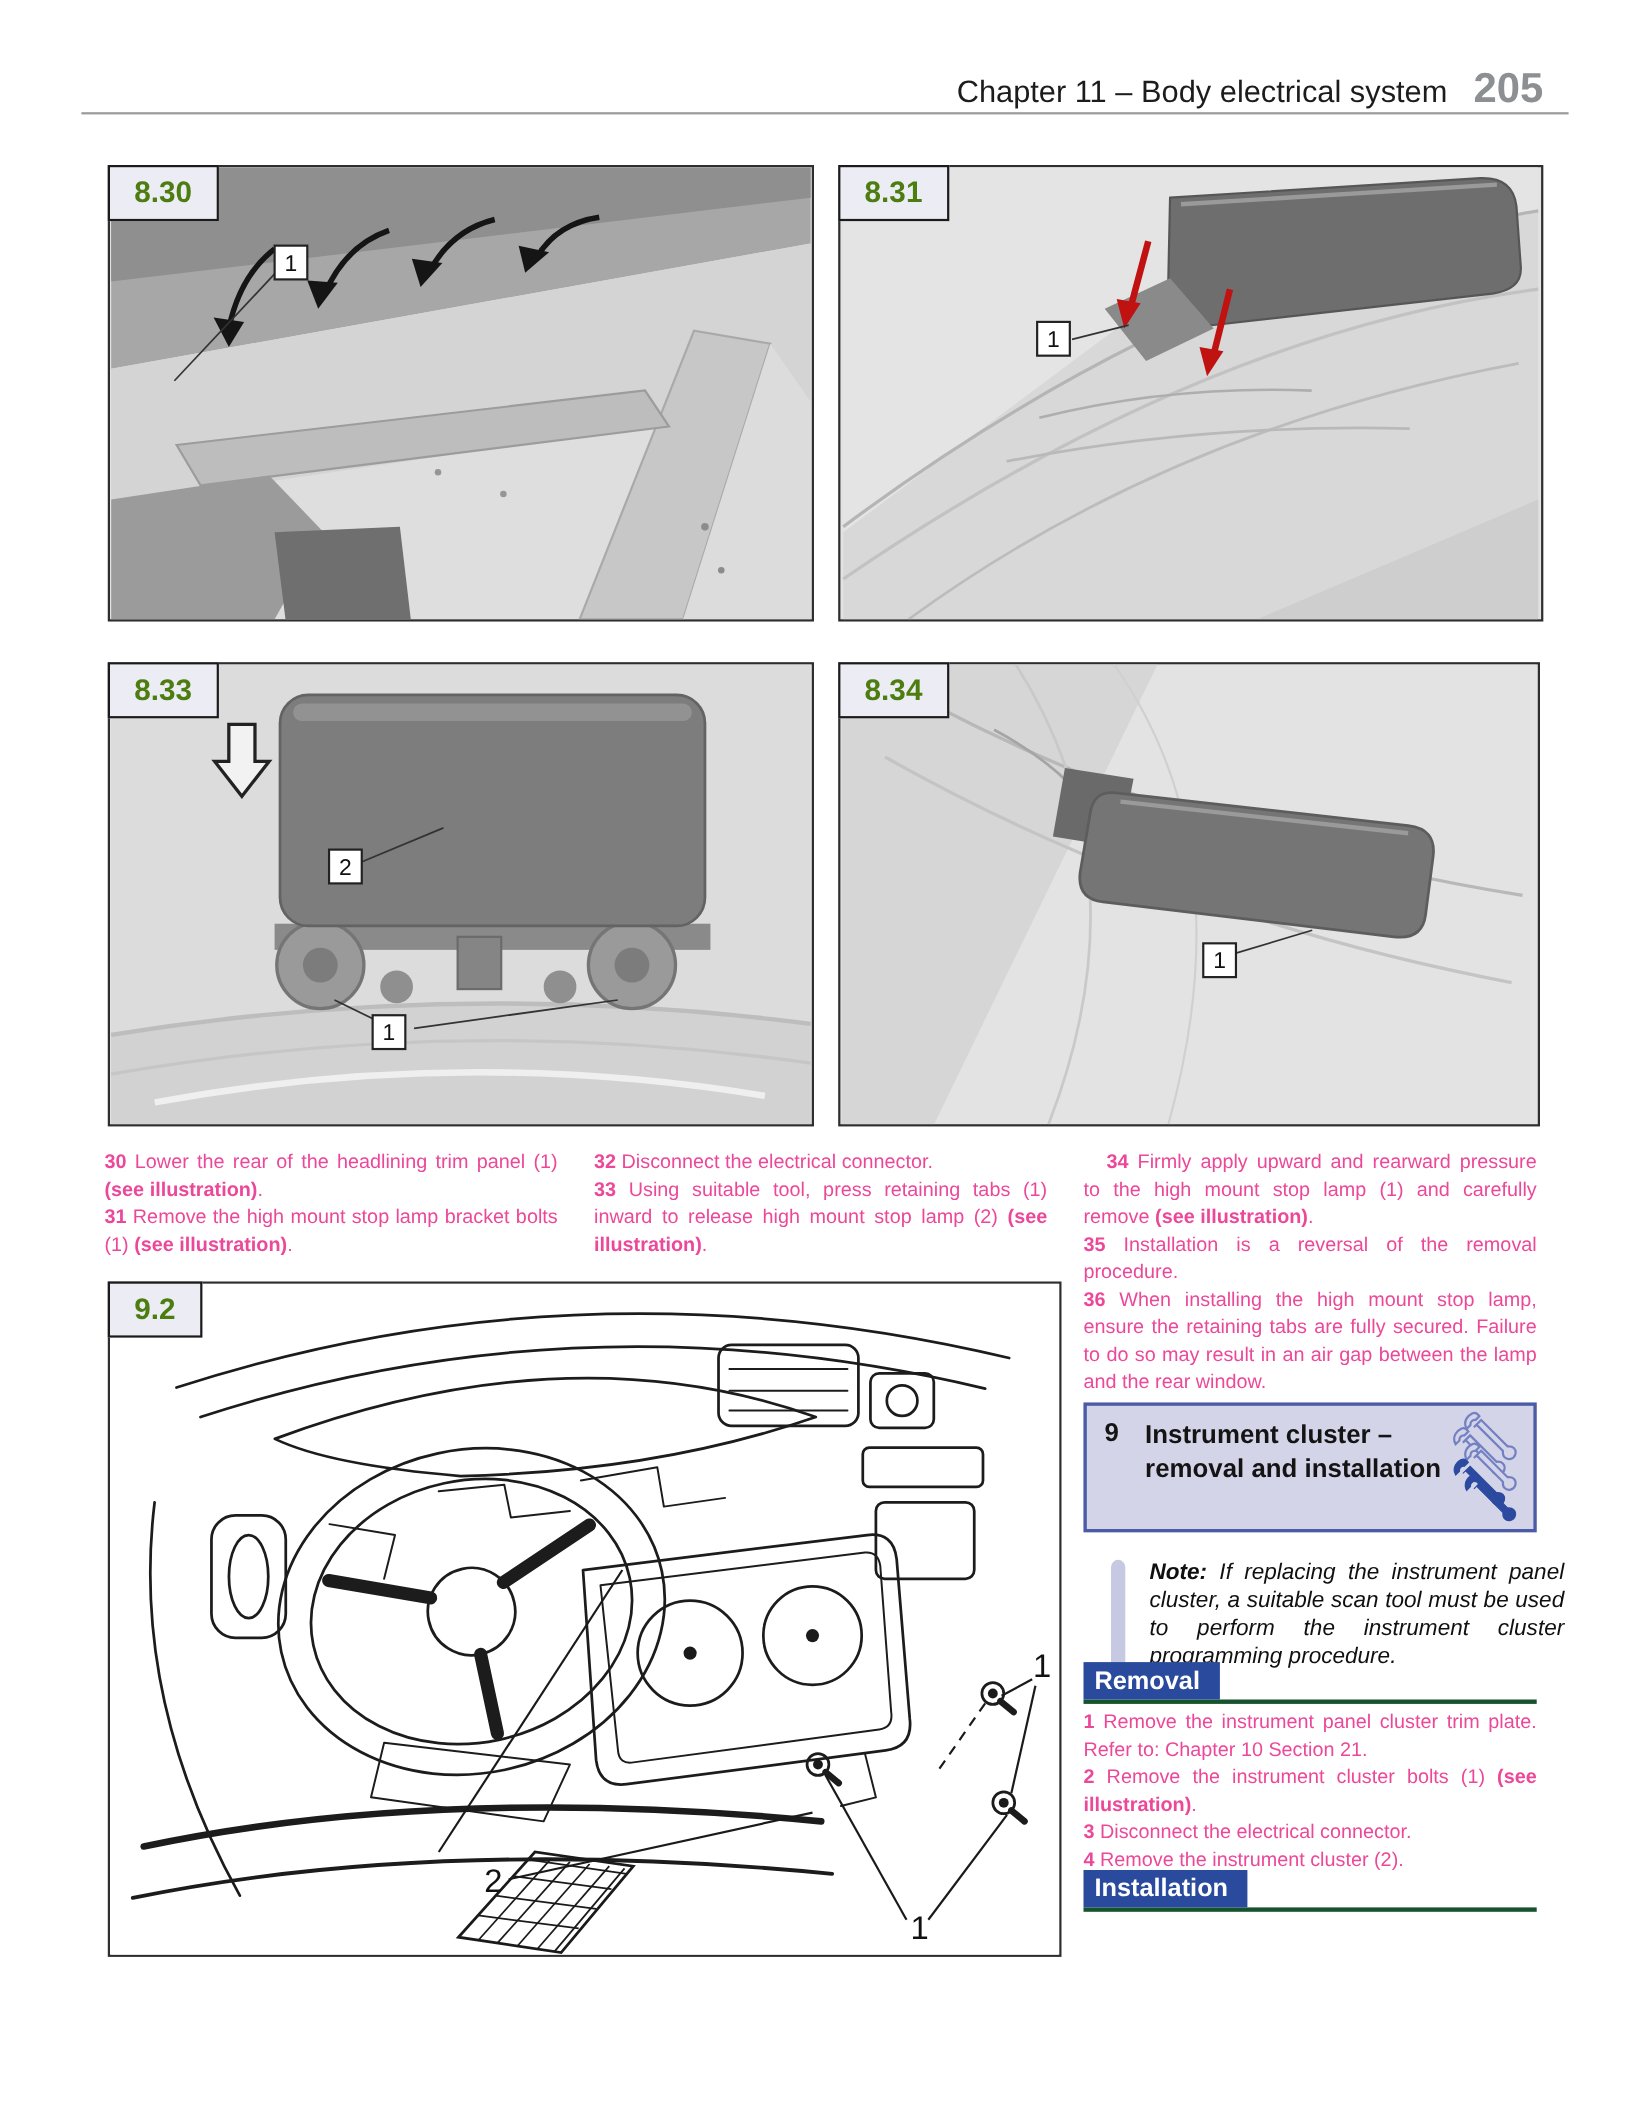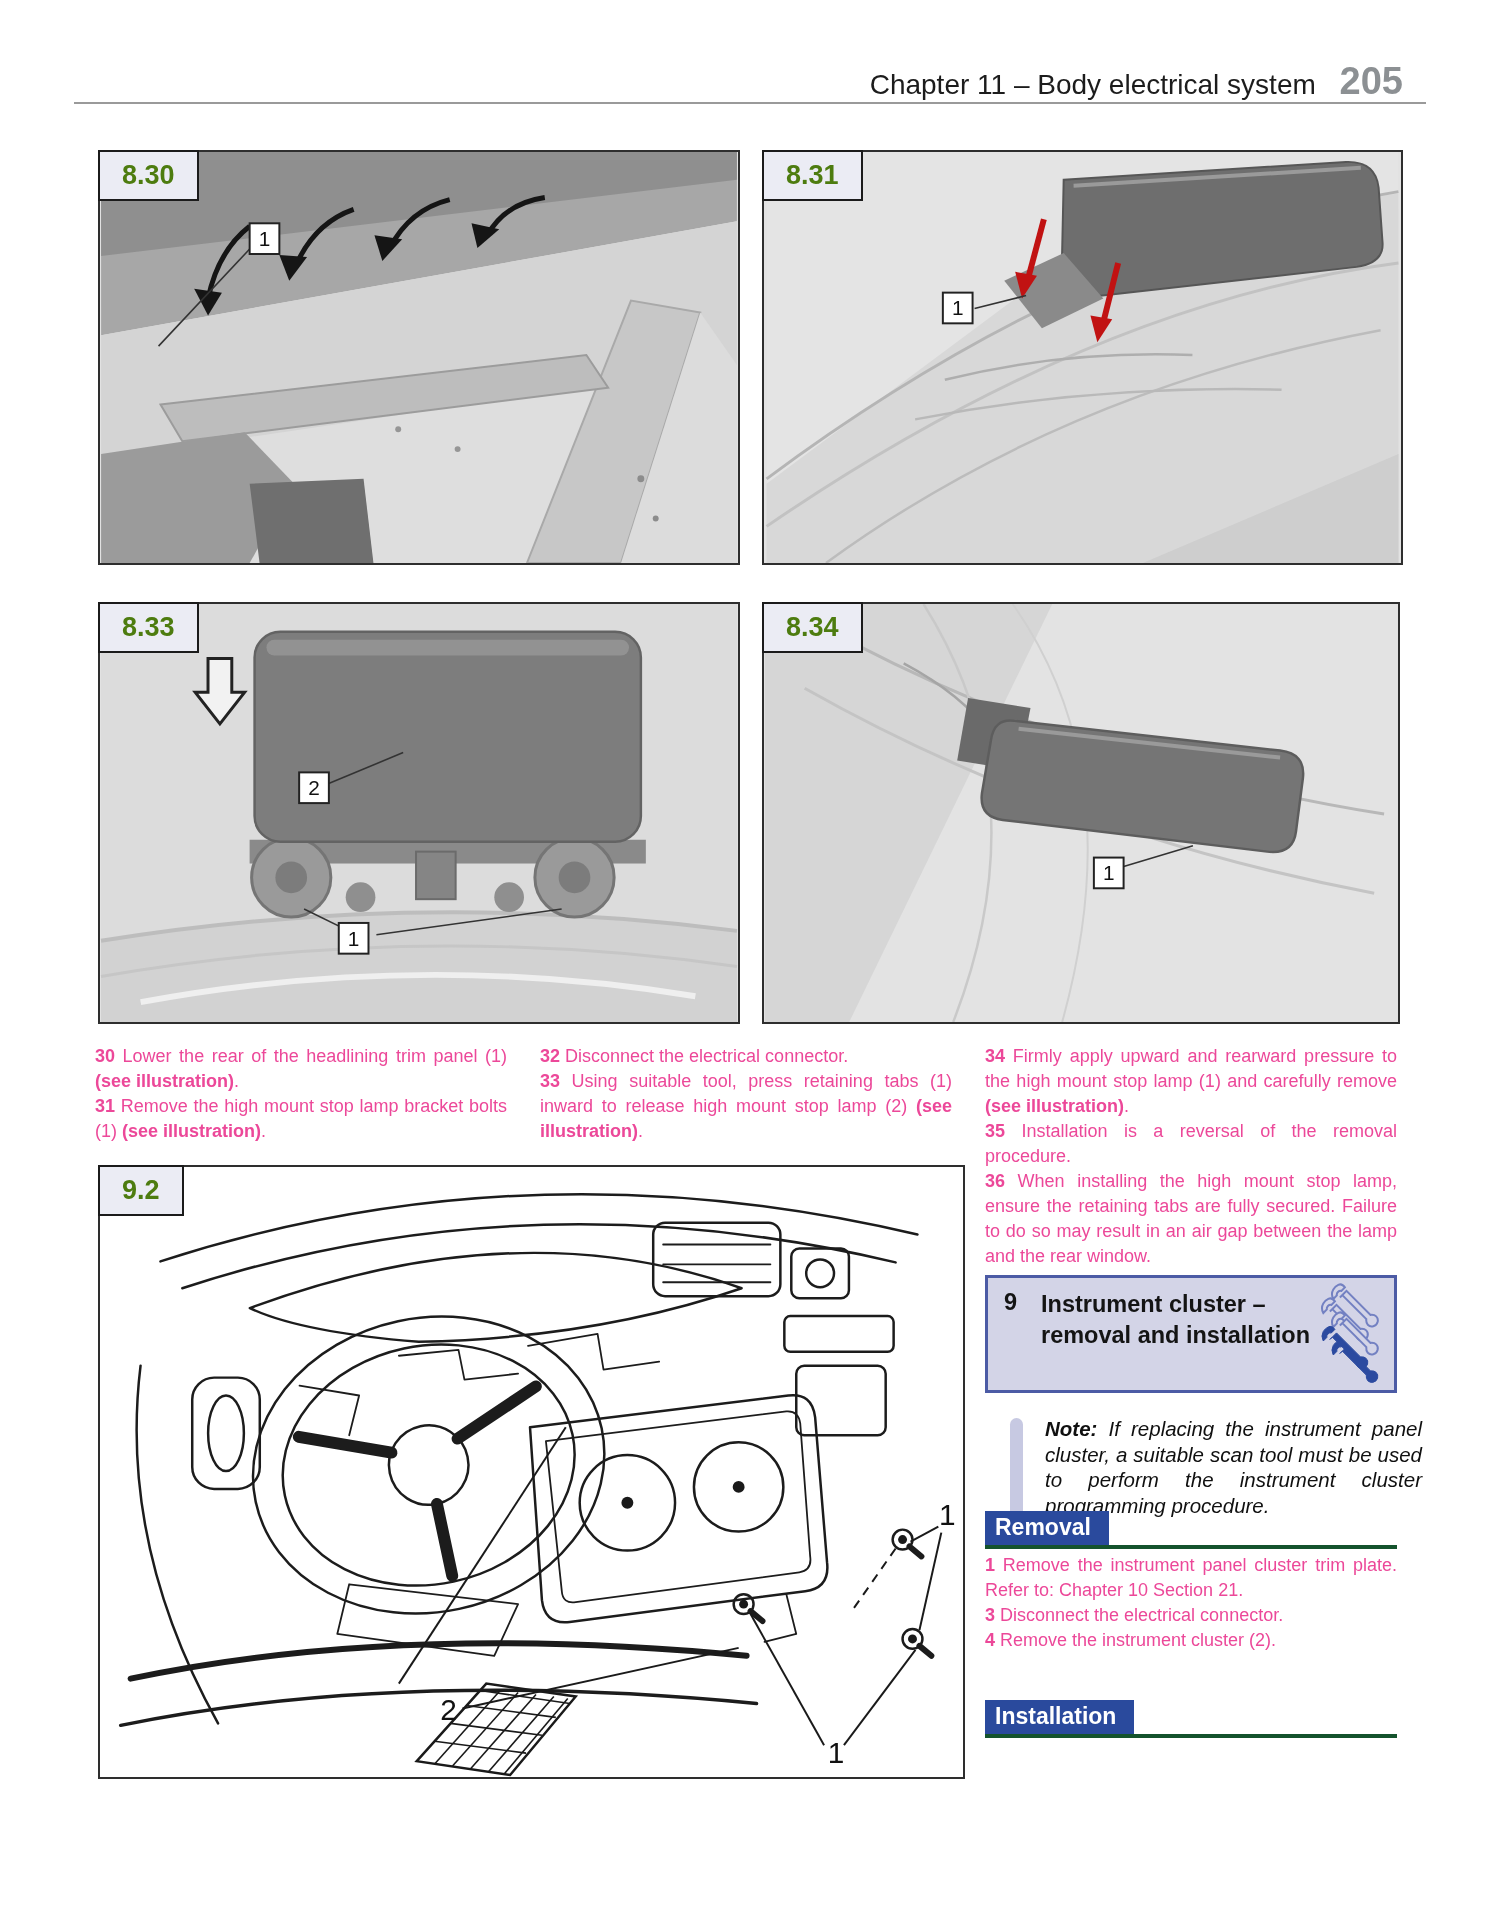--- a/index.html
+++ b/index.html
@@ -206,21 +206,21 @@
 
   <div class="textcol" id="col1">
     <p><span style="font-weight: bold;">30 </span><span>Lower the rear of the headlining trim panel (1) </span><span style="font-weight: bold;">(see illustration)</span><span>.</span></p>
     <p><span style="font-weight: bold;">31 </span><span>Remove the high mount stop lamp bracket bolts (1) </span><span style="font-weight: bold;">(see illustration)</span><span>.</span></p>
   </div>
   <div class="textcol" id="col2">
     <p><span style="font-weight: bold;">32 </span><span>Disconnect the electrical connector.</span></p>
     <p><span style="font-weight: bold;">33 </span><span>Using suitable tool, press retaining tabs (1) inward to release high mount stop lamp (2) </span><span style="font-weight: bold;">(see illustration)</span><span>.</span></p>
   </div>
   <div class="textcol" id="col3a">
-    <p><span style="font-weight: bold;">34 </span><span>Firmly apply upward and rearward pressure to the high mount stop lamp (1) and carefully remove </span><span style="font-weight: bold;">(see illustration)</span><span>.</span></p>
+    <p><span style="font-weight: bold; margin-left: 21px;">34 </span><span>Firmly apply upward and rearward pressure to the high mount stop lamp (1) and carefully remove </span><span style="font-weight: bold;">(see illustration)</span><span>.</span></p>
     <p><span style="font-weight: bold;">35 </span><span>Installation is a reversal of the removal procedure.</span></p>
     <p><span style="font-weight: bold;">36 </span><span>When installing the high mount stop lamp, ensure the retaining tabs are fully secured. Failure to do so may result in an air gap between the lamp and the rear window.</span></p>
   </div>
 
   <div class="figure" id="fig92">
     <div class="fig-label">9.2</div>
     <svg viewBox="0 0 867 614">
       <rect x="0" y="0" width="867" height="614" fill="#ffffff"></rect>
       <g class="lineart">
         <path d="M60 95 Q430 -25 822 68"></path>
@@ -329,20 +329,21 @@
   <div class="note-block">
     <div class="note-bar"></div>
     <div class="note-text"><span style="font-weight: bold; font-style: italic;">Note: </span><span style="font-style: italic;">If replacing the instrument panel cluster, a suitable scan tool must be used to perform the instrument cluster programming procedure.</span></div>
   </div>
 
   <div class="proc-head" id="removal-head">
     <span class="proc-badge">Removal</span>
   </div>
   <div class="textcol" id="col3b">
     <p><span style="font-weight: bold;">1 </span><span>Remove the instrument panel cluster trim plate. Refer to: Chapter 10 Section 21.</span></p>
+    <p><span style="font-weight: bold;">2 </span><span>Remove the instrument cluster bolts (1) </span><span style="font-weight: bold;">(see illustration)</span><span>.</span></p>
     <p><span style="font-weight: bold;">3 </span><span>Disconnect the electrical connector.</span></p>
     <p><span style="font-weight: bold;">4 </span><span>Remove the instrument cluster (2).</span></p>
   </div>
 
   <div class="proc-head" id="installation-head">
     <span class="proc-badge">Installation</span>
   </div>
 
 </div>
 

